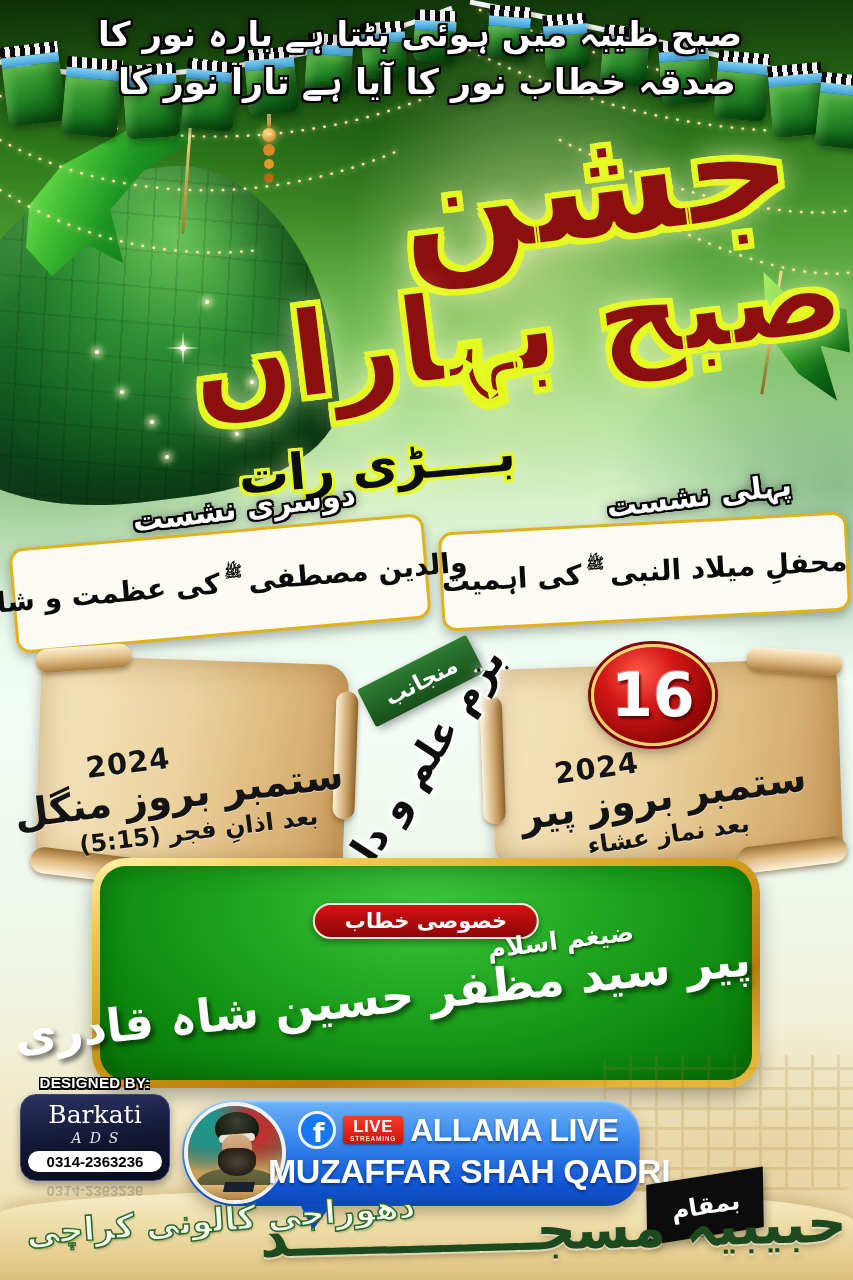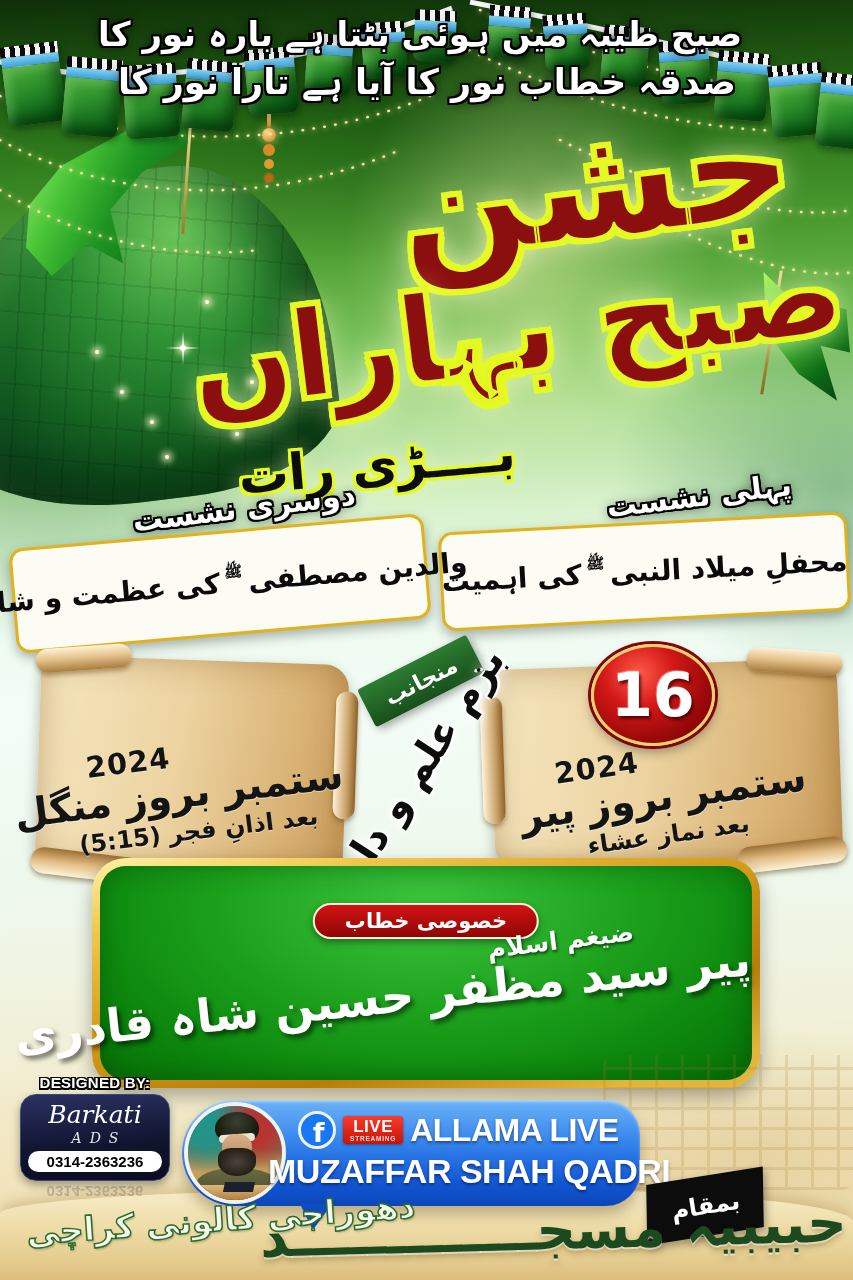--- a/index.html
+++ b/index.html
@@ -129,21 +129,21 @@
   .panel-hon{position:absolute;right:118px;top:60px;color:#fff;font-size:25px;font-weight:bold;transform:rotate(-7deg);
     text-shadow:1px 2px 3px rgba(0,0,0,.6);white-space:nowrap;}
   .panel-name{position:absolute;left:0;right:0;top:100px;text-align:center;color:#fff;font-size:46px;font-weight:bold;
     transform:rotate(-6deg);white-space:nowrap;text-shadow:3px 4px 5px rgba(0,0,0,.55);}
   
   .designer{position:absolute;left:20px;top:1074px;width:150px;z-index:7;text-align:center;}
   .designer .hd{font-family:"Liberation Sans",sans-serif;font-size:15px;font-weight:bold;color:#fff;letter-spacing:.3px;
     text-shadow:-1.5px -1.5px 0 #000,1.5px -1.5px 0 #000,-1.5px 1.5px 0 #000,1.5px 1.5px 0 #000,0 1.5px 0 #000,0 -1.5px 0 #000;}
   .designer .card{margin-top:3px;background:linear-gradient(175deg,#2a3162,#10142e 60%,#0a0d22);
     border:1px solid #3c4678;border-radius:16px;padding:6px 7px 8px;box-shadow:0 4px 9px rgba(0,0,0,.35);}
-  .designer .brand{font-family:"DejaVu Serif",serif;font-style:italic;font-size:25px;color:#fff;line-height:1.1;}
+  .designer .brand{font-family:"DejaVu Serif",serif;font-size:25px;color:#fff;line-height:1.1;}
   .designer .brand-sub{font-family:"DejaVu Serif",serif;font-style:italic;font-size:14px;color:#e8e8f0;letter-spacing:8px;padding-left:8px;margin-top:1px;}
   .designer .phone{margin-top:5px;background:#fff;border-radius:12px;padding:2px 2px;color:#000;
     font-family:"Liberation Sans",sans-serif;font-size:15px;font-weight:bold;}
   .designer .refl{margin-top:2px;transform:scaleY(-1);opacity:.2;color:#10142e;
     font-family:"Liberation Sans",sans-serif;font-size:15px;font-weight:bold;filter:blur(.4px);}
   
   .live-band{position:absolute;left:182px;top:1100px;width:458px;height:106px;z-index:7;
     border-radius:53px 34px 34px 53px;
     background:linear-gradient(180deg,#6cb2f7 0%,#3584ec 40%,#1256d4 78%,#0b46b8 100%);
     box-shadow:0 8px 14px rgba(90,60,20,.35), inset 0 2px 3px rgba(255,255,255,.45);}

